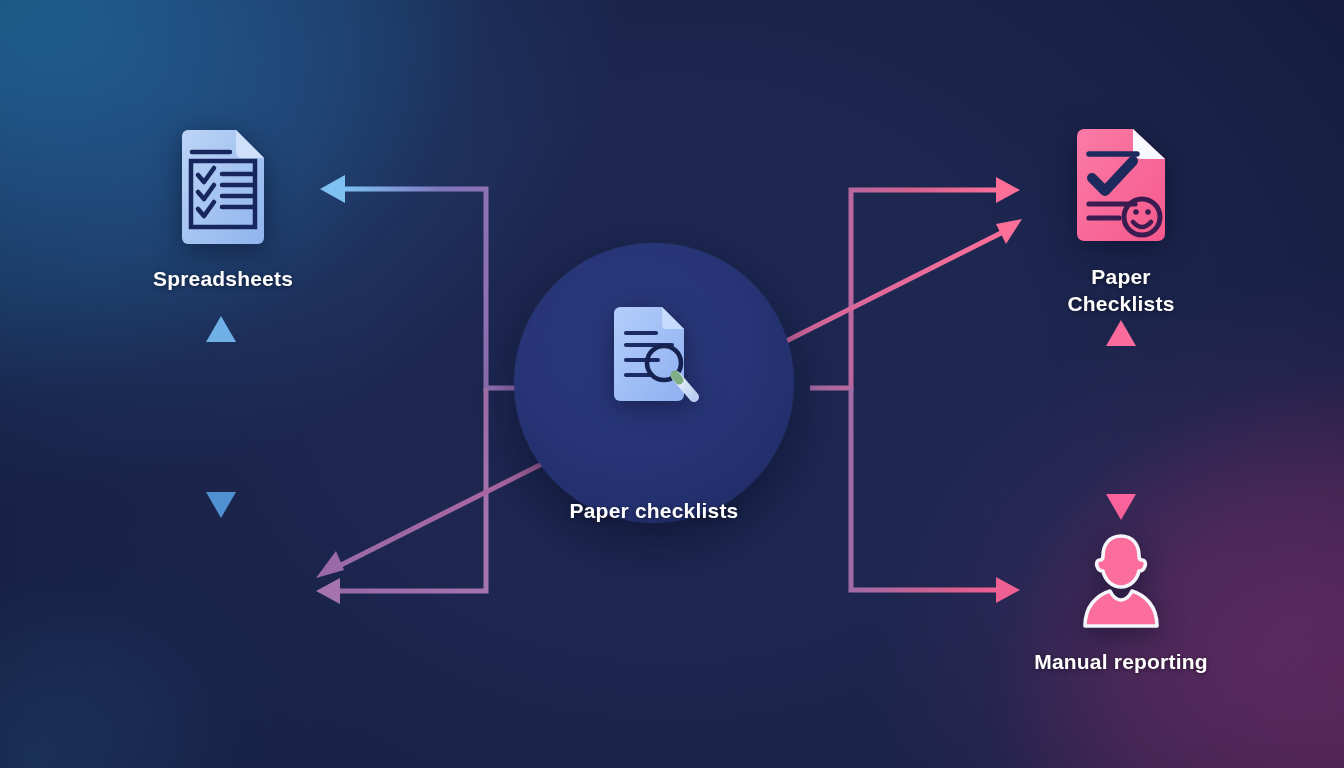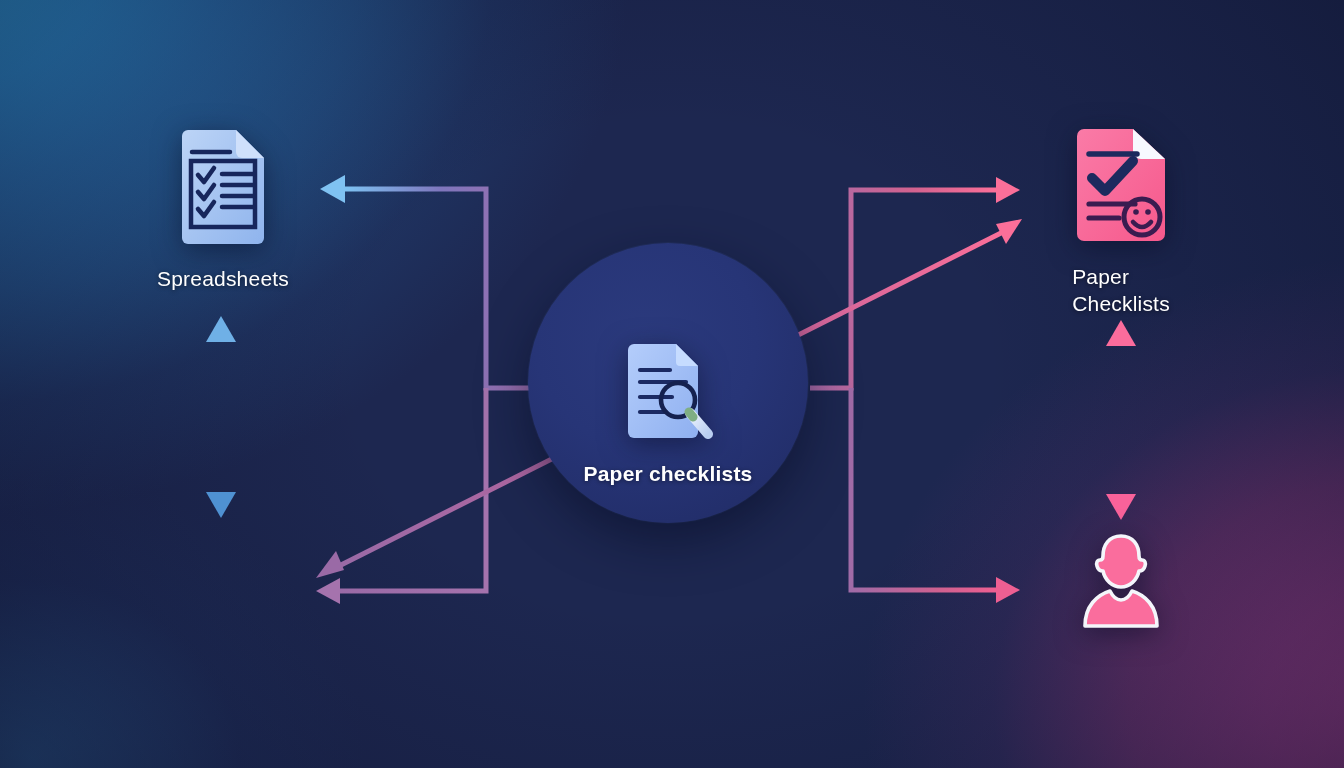--- a/index.html
+++ b/index.html
@@ -46,29 +46,29 @@
 
   
   #links {
     position: absolute; inset: 0;
     width: 1344px; height: 768px;
   }
 
   
   .hub {
     position: absolute;
-    left: 528px; top: 243px;
+    left: 514px; top: 243px;
     width: 280px; height: 280px;
     border-radius: 50%;
     background: radial-gradient(circle at 42% 34%, #2b3a7d 0%, #273577 45%, #232f6c 75%, #1f2a60 100%);
     box-shadow: 0 18px 48px rgba(8,12,38,0.55), 0 0 0 1px rgba(90,115,200,0.10);
     display: flex;
     flex-direction: column;
     align-items: center;
-    justify-content: center;
+    justify-content: space-between;
     padding-top: 62px;
     box-sizing: border-box;
   }
   .hub-label {
     margin-top: 16px;
     color: #ffffff;
     font-size: 21px;
     font-weight: bold;
     letter-spacing: 0.2px;
     text-shadow: 0 1px 4px rgba(0,0,0,0.45);
@@ -80,22 +80,23 @@
     position: absolute;
     display: flex;
     flex-direction: column;
     align-items: center;
     width: 240px;
   }
   .node-label {
     margin-top: 16px;
     color: #ffffff;
     font-size: 21px;
-    font-weight: normal;
+    font-weight: bold;
     line-height: 1.28;
+    text-align: center;
     letter-spacing: 0.2px;
     text-shadow: 0 1px 4px rgba(0,0,0,0.5);
   }
   #node-spreadsheets { left: 103px; top: 128px; }
   #node-phonecalls   { left: 103px; top: 528px; }
   #node-paperlists   { left: 1001px; top: 128px; }
   #node-manual       { left: 1001px; top: 533px; }
 
   .icon-wrap { filter: drop-shadow(0 6px 14px rgba(6,10,34,0.5)); }
 </style>
@@ -278,15 +279,16 @@
       <svg width="98" height="96" viewBox="0 0 98 96">
         <g fill="#fa6d9d" stroke="#f4f6fb" stroke-width="3.6" stroke-linejoin="round">
           <path d="M49 3 c-12 0 -18 9 -18 20 c0 3 -1 4 -3 4 c-3 0 -4 3 -3 6 c1 4 4 5 6 5
                    c2 9 9 16 18 16 c9 0 16 -7 18 -16 c2 0 5 -1 6 -5 c1 -3 0 -6 -3 -6
                    c-2 0 -3 -1 -3 -4 c0 -11 -6 -20 -18 -20 Z"></path>
           <path d="M13 93 c0 -20 12 -31 25 -35 c3 6 7 9 11 9 c4 0 8 -3 11 -9
                    c13 4 25 15 25 35 Z"></path>
         </g>
       </svg>
     </span>
+    <span class="node-label">Manual reporting</span>
   </div>
 
 </div>
 
 </body></html>

